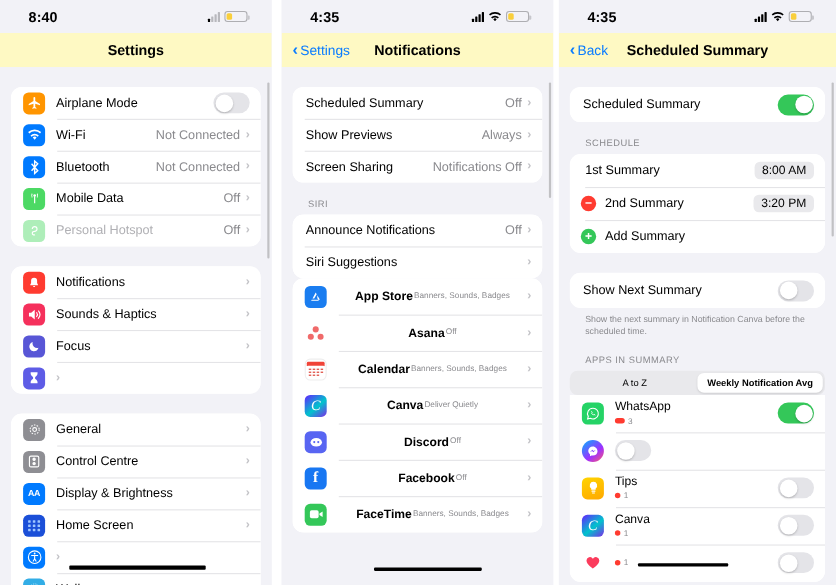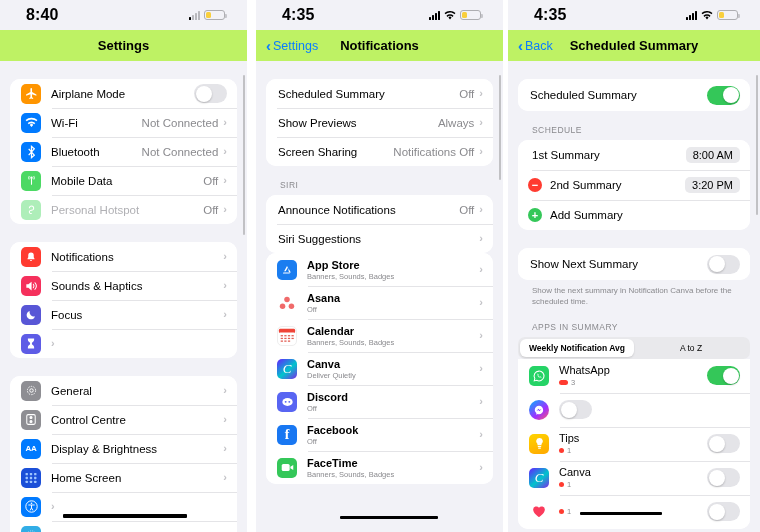--- a/index.html
+++ b/index.html
@@ -25,21 +25,21 @@
   
   .statusbar {
     height: 30px;
     display: flex;
     align-items: center;
     justify-content: space-between;
     padding: 0 22px 0 26px;
     background: #f2f2f7;
   }
   .status-time {
-    font-size: 16px; font-weight: bold; color: #000; letter-spacing: .1px;
+    font-size: 13px; font-weight: bold; color: #000; letter-spacing: .1px;
   }
   .status-right { display: flex; align-items: center; gap: 4px; }
   .bars { display: flex; align-items: flex-end; gap: 1px; height: 9px; }
   .bars i { display:block; width: 2px; background:#000; border-radius:.5px; }
   .bars i:nth-child(1){height:3px}
   .bars i:nth-child(2){height:5px}
   .bars i:nth-child(3){height:7px}
   .bars i:nth-child(4){height:9px}
   .bars.weak i:nth-child(1){background:#000}
   .bars.weak i:nth-child(2){background:#b8b8bd}
@@ -54,21 +54,21 @@
   .batt::after {
     content:''; position:absolute; right:-3px; top:3px; width:1.6px; height:4px;
     background:#c7c7cc; border-radius:0 1px 1px 0;
   }
   .batt .fill { height:100%; background:#f9cf3c; border-radius:1.5px; }
 
   
   .navbar {
     height: 31px; position: relative;
     display: flex; align-items: center;
-    background: #bef264;
+    background: #fef9c3;
     padding: 0 10px;
   }
   .nav-back {
     display: flex; align-items: center; gap: 2px;
     color: #0a7cff; font-size: 12.5px; z-index: 2;
   }
   .nav-back .chev { font-size: 15px; line-height: 1; font-weight: 600; margin-top:-1px;}
   .nav-title {
     position: absolute; left: 0; right: 0; text-align: center;
     font-size: 13px; font-weight: bold; color: #000;
@@ -123,21 +123,21 @@
     width: 20px; height: 20px; border-radius: 5px;
     margin-right: 10px; flex: 0 0 auto;
     display: flex; align-items: center; justify-content: center;
     color: #fff; font-size: 11px; overflow: hidden; position: relative;
   }
   .icn.dimmed { opacity: .45; }
   .icn svg { display:block; }
 
   
   .approw { min-height: 33px; align-items: center; }
-  .approw .txt { flex: 1; display: flex; flex-direction: column; justify-content: center; gap: 1px;}
+  .approw .txt { flex: 1; display: flex; flex-direction: row; justify-content: center; gap: 1px;}
   .approw .t1 { font-size: 11px; color: #000; font-weight: 600; }
   .approw .t2 { font-size: 7.5px; color: #8a8a8e; }
 
   
   .toggle {
     width: 33px; height: 19px; border-radius: 10px; position: relative;
     background: #e4e4e8; flex: 0 0 auto;
   }
   .toggle.on { background: #34c759; }
   .toggle .knob {
@@ -660,22 +660,22 @@
           <div class="toggle">
               <div class="knob"></div>
             </div>
         </div>
       </div>
       <div class="footnote">Show the next summary in Notification Canva before the scheduled time.</div>
 
       <div class="grp-header">APPS IN SUMMARY</div>
 
       <div class="segwrap">
+        <div class="seg inactive">A to Z</div>
         <div class="seg active">Weekly Notification Avg</div>
-        <div class="seg inactive">A to Z</div>
       </div>
 
       <div class="group" style="border-radius:0 0 10px 10px;">
 
         <div class="row sumrow">
           <div class="icn" style="background:#25d366;">
             <svg width="14" height="14" viewBox="0 0 20 20" fill="none" stroke="#fff" stroke-width="1.5">
                 <path d="M10 3a7 7 0 0 0-6 10.6L3.2 17l3.5-.9A7 7 0 1 0 10 3z"></path>
                 <path d="M7.6 7.2c.4-.1.7 0 .9.4l.5 1c.1.3 0 .5-.2.7l-.4.4c.5 1 1.2 1.6 2.1 2l.4-.5c.2-.2.4-.3.7-.2l1 .5c.3.2.4.5.3.8" stroke-width="1.2"></path>
               </svg>

